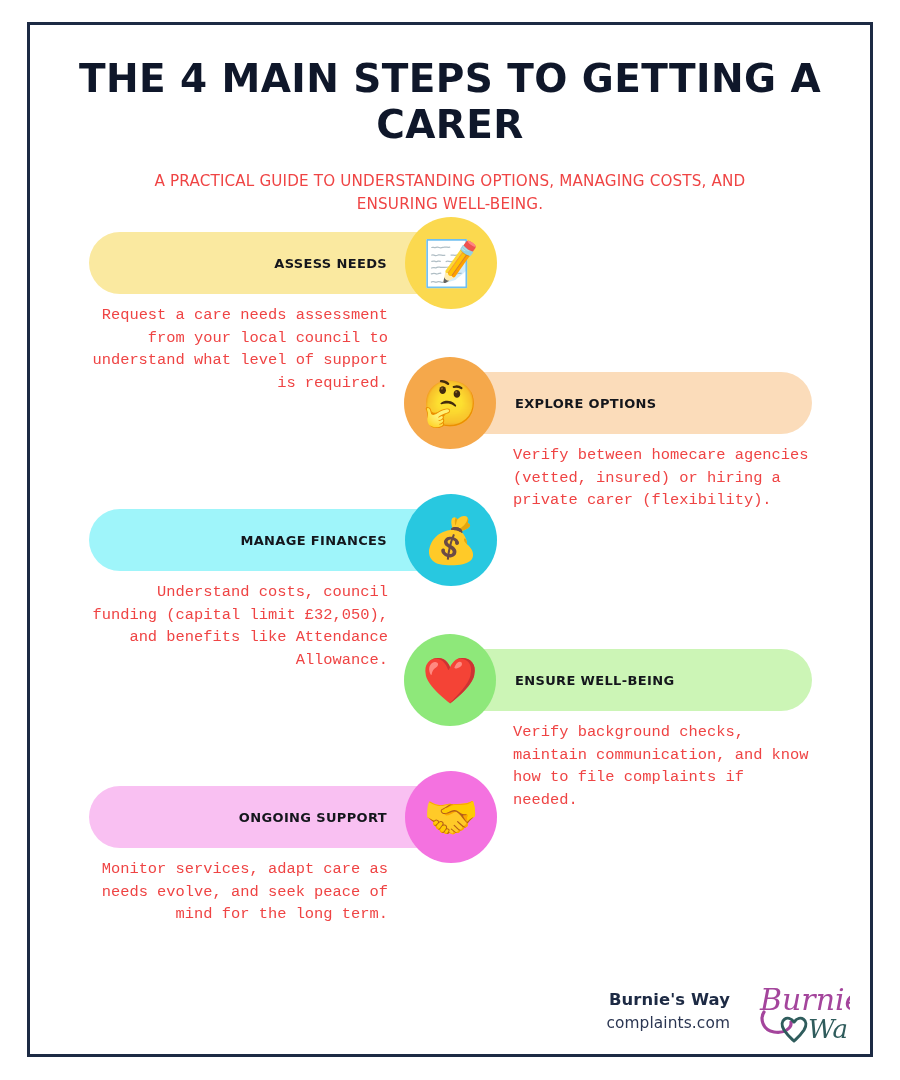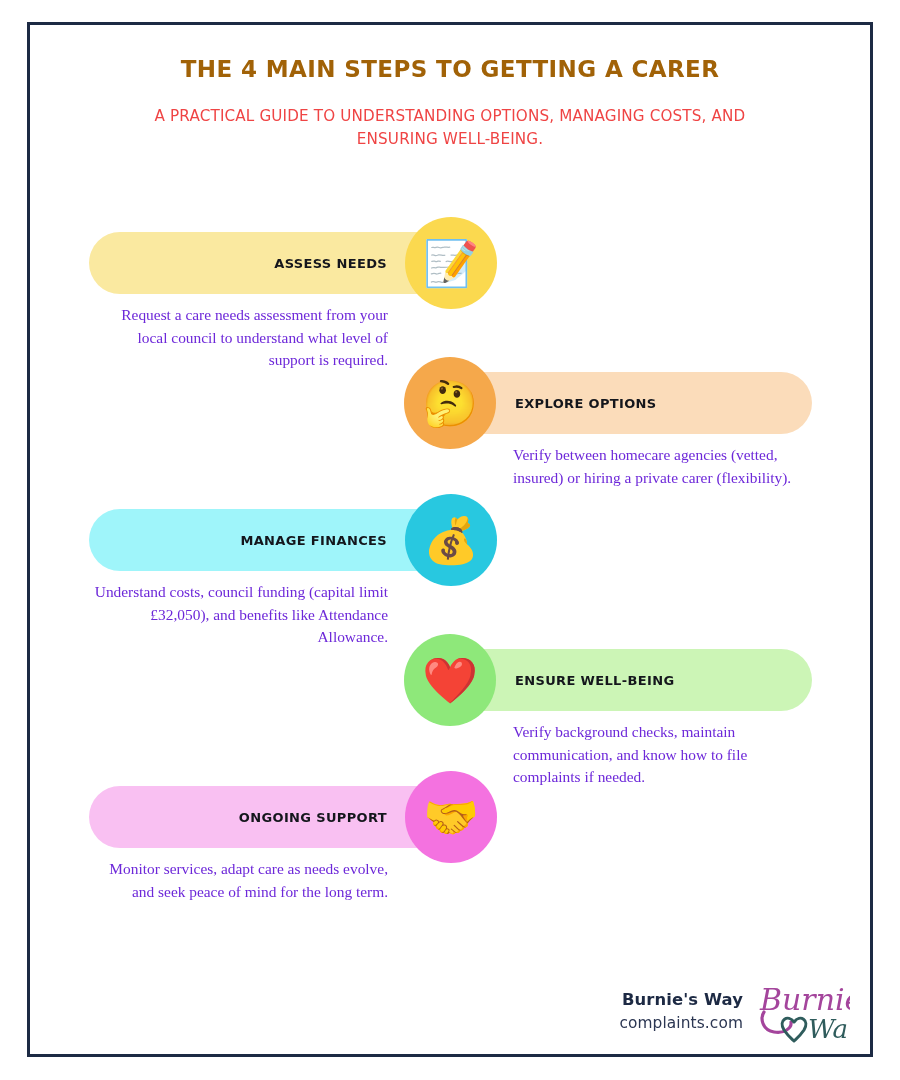--- a/index.html
+++ b/index.html
@@ -33,24 +33,24 @@
   
   .header {
     position: absolute;
     left: 60px;
     top: 56px;
     width: 780px;
     text-align: center;
   }
 
   .poster-title {
-    font-size: 23px;
+    font-size: 39px;
     font-weight: 700;
     letter-spacing: 0.4px;
-    color: #a16207;
+    color: #0f172a;
     line-height: 1.18;
     text-transform: uppercase;
     font-family: "DejaVu Sans", "Liberation Sans", sans-serif;
   }
 
   .poster-subtitle {
     margin-top: 22px;
     font-size: 15.2px;
     font-weight: 400;
     letter-spacing: 0.15px;
@@ -124,22 +124,22 @@
     font-size: 45px;
     line-height: 1;
     font-family: "DejaVu Sans", sans-serif;
   }
 
   .step-desc {
     position: absolute;
     top: 72px;
     font-size: 15.4px;
     line-height: 1.47;
-    color: #6d28d9;
-    font-family: Liberation Serif, serif;
+    color: #ef4444;
+    font-family: Liberation Mono, monospace;
   }
 
   .step-left .step-desc {
     left: 88px;
     width: 300px;
     text-align: right;
   }
 
   .step-right .step-desc {
     left: 513px;
@@ -150,21 +150,21 @@
   
   .footer {
     position: absolute;
     left: 520px;
     top: 975px;
     width: 330px;
     height: 72px;
     display: flex;
     align-items: center;
     justify-content: flex-end;
-    gap: 15px;
+    gap: 28px;
   }
 
   .footer-text {
     text-align: right;
   }
 
   .brand-name {
     font-size: 16.4px;
     font-weight: 700;
     color: #1d2a44;

